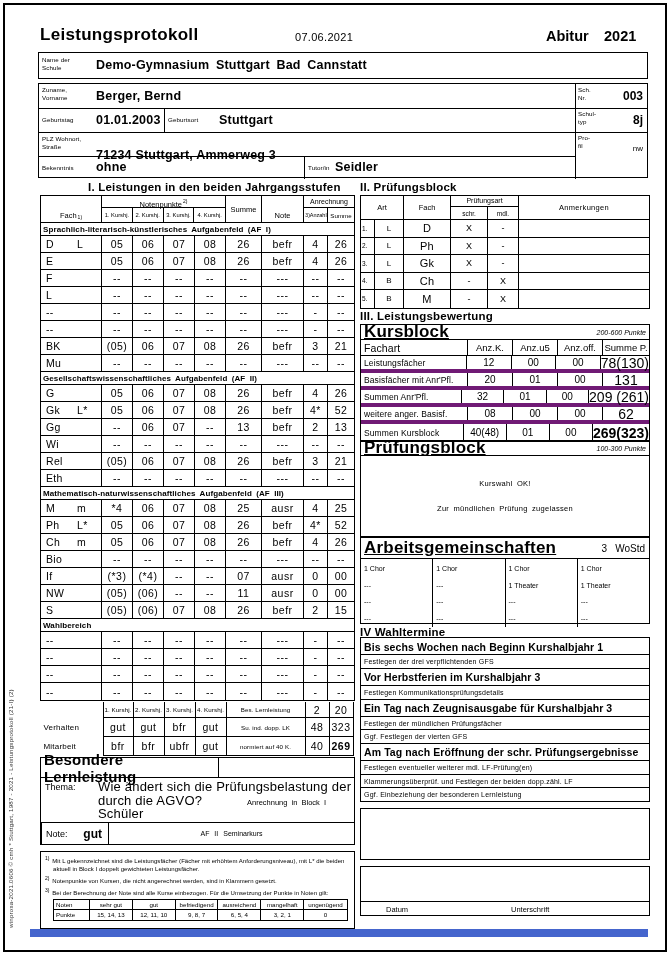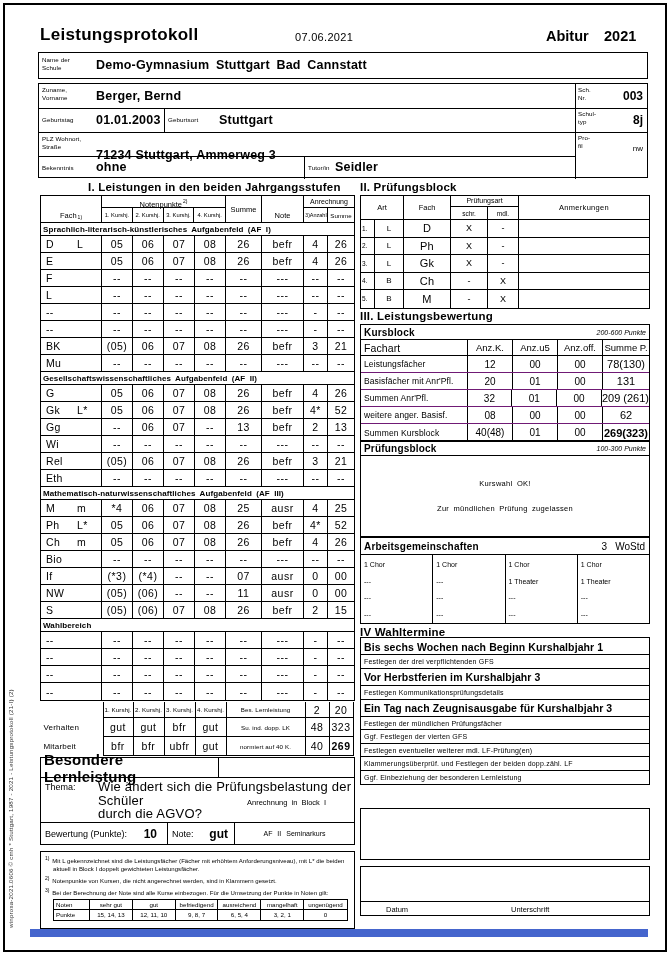--- a/index.html
+++ b/index.html
@@ -106,29 +106,29 @@
   .et-num { width:14px; border-right:1px solid #000; font-size:6.5px; display:flex; align-items:center; padding-left:1px; }
   .et-art-c { width:29px; border-right:1px solid #000; font-size:8px; display:flex; align-items:center; justify-content:center; }
   .et-fach-c { width:47px; border-right:1px solid #000; font-size:11px; display:flex; align-items:center; justify-content:center; letter-spacing:0.3px; }
   .et-schr-c { width:37px; border-right:1px solid #000; font-size:9px; display:flex; align-items:center; justify-content:center; }
   .et-mdl-c { width:31px; border-right:1px solid #000; font-size:9px; display:flex; align-items:center; justify-content:center; }
   .et-anm-c { flex:1; }
 
   
   .kb { left:360px; top:324px; width:290px; }
   .blk-title { height:15px; border-bottom:1px solid #000; display:flex; align-items:center; }
-  .blk-title-l { font-size:10px; font-weight:700; padding-left:3px; letter-spacing:0.2px; }
+  .blk-title-l { font-size:17px; font-weight:700; padding-left:3px; letter-spacing:0.2px;text-decoration:underline; }
   .blk-range { margin-left:auto; padding-right:3px; font-size:7px; font-style:italic; }
   .kb-h { display:flex; height:16px; border-bottom:1px solid #000; }
   .kb-label { width:107px; border-right:1px solid #000; font-size:8.5px; display:flex; align-items:center; padding-left:3px; letter-spacing:0.1px; white-space:nowrap; overflow:hidden; }
   .kb-hl { font-size:10.5px; }
   .kb-v { width:45px; border-right:1px solid #000; font-size:10px; display:flex; align-items:center; justify-content:center; }
-  .kb-s { flex:1; font-size:11px; display:flex; align-items:center; justify-content:center; white-space:nowrap; }
+  .kb-s { flex:1; font-size:14px; display:flex; align-items:center; justify-content:center; white-space:nowrap; }
   .kb-hv { font-size:9.5px; }
-  .kb-row { display:flex; height:17px; border-bottom:1px solid #701a75; }
+  .kb-row { display:flex; height:17px; border-bottom:4px solid #701a75; }
   [data-build="kursblock-rows"] > .kb-row:last-child { border-bottom:none; }
 
   .pb { left:360px; top:440px; width:290px; height:97px; }
   .pb-body { height:80px; display:flex; flex-direction:column; align-items:center; justify-content:center; gap:16px; }
   .pb-line { font-size:7.5px; letter-spacing:0.3px; word-spacing:2px; }
 
   .ag { left:360px; top:537px; width:290px; height:87px; display:flex; flex-direction:column; }
   .ag-title { height:24px; border-bottom:1px solid #000; display:flex; align-items:center; }
   .ag-wostd { margin-left:auto; padding-right:4px; font-size:10px; display:flex; gap:8px; }
   .ag-cols { flex:1; display:flex; }
@@ -611,29 +611,25 @@
 
 <div class="box bll">
   <div class="bll-head">
     <div class="bll-title">Besondere Lernleistung</div>
     <div class="bll-anr">Anrechnung in Block I</div>
   </div>
   <div class="bll-body">
     <div class="bll-thema-label">Thema:</div>
     <div class="bll-thema" data-build="thema-lines">
         <div class="">Wie ändert sich die Prüfungsbelastung der</div>
+        <div class="">durch die AGVO?</div>
         <div class="">Schüler</div>
-        <div class="">durch die AGVO?</div>
       </div>
   </div>
   <div class="bll-foot">
-    <div class="bll-seg1">
-      <span class="lbl9">Bewertung (Punkte):</span>
-      <span class="bigval">10</span>
-    </div>
     <div class="bll-seg2">
       <span class="lbl9">Note:</span>
       <span class="bigval" style="margin-right:6px;">gut</span>
     </div>
     <div class="bll-seg3">AF II Seminarkurs</div>
   </div>
 </div>
 
 <div class="box fn-box">
   <div data-build="footnote-items">
@@ -819,20 +815,21 @@
 
 <div class="sechead" style="left:360px; top:626px;">IV Wahltermine</div>
 <div class="wt" data-build="wahltermine-items">
     <div class="wt-item wt-bold">Bis sechs Wochen nach Beginn Kurshalbjahr 1</div>
     <div class="wt-item wt-small">Festlegen der drei verpflichtenden GFS</div>
     <div class="wt-item wt-bold">Vor Herbstferien im Kurshalbjahr 3</div>
     <div class="wt-item wt-small">Festlegen Kommunikationsprüfungsdetails</div>
     <div class="wt-item wt-bold">Ein Tag nach Zeugnisausgabe für Kurshalbjahr 3</div>
     <div class="wt-item wt-small">Festlegen der mündlichen Prüfungsfächer</div>
     <div class="wt-item wt-small">Ggf. Festlegen der vierten GFS</div>
+    <div class="wt-item wt-bold">Am Tag nach Eröffnung der schr. Prüfungsergebnisse</div>
     <div class="wt-item wt-small">Festlegen eventueller weiterer mdl. LF-Prüfung(en)</div>
     <div class="wt-item wt-small">Klammerungsüberprüf. und Festlegen der beiden dopp.zähl. LF</div>
     <div class="wt-item wt-small">Ggf. Einbeziehung der besonderen Lernleistung</div>
   </div>
 
 <div class="box empty-box"></div>
 <div class="box sig-box">
   <div class="sig-space"></div>
   <div class="sig-row">
     <span class="sig-datum">Datum</span>

